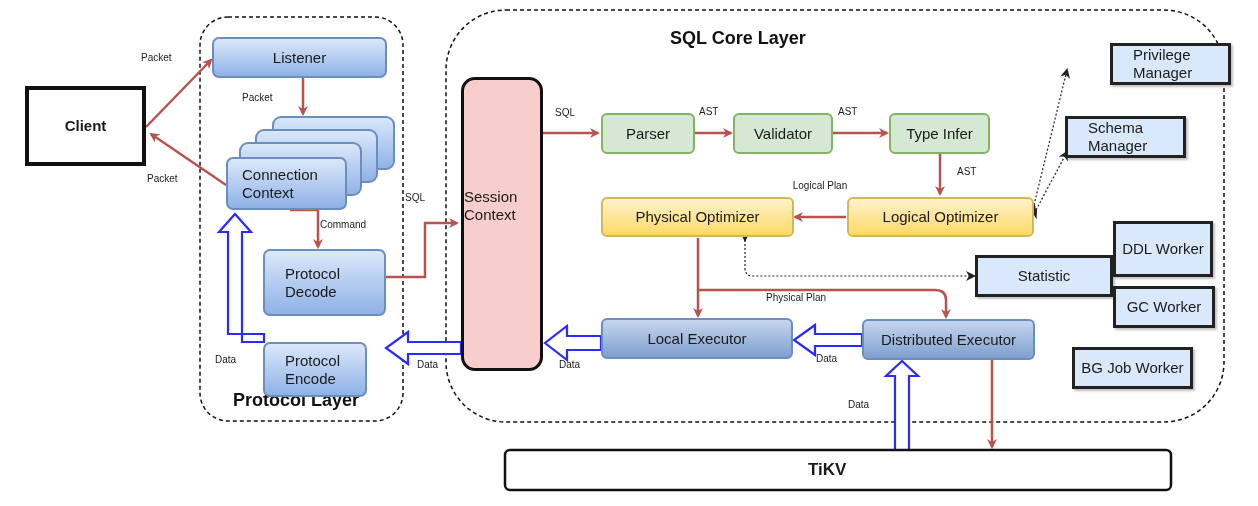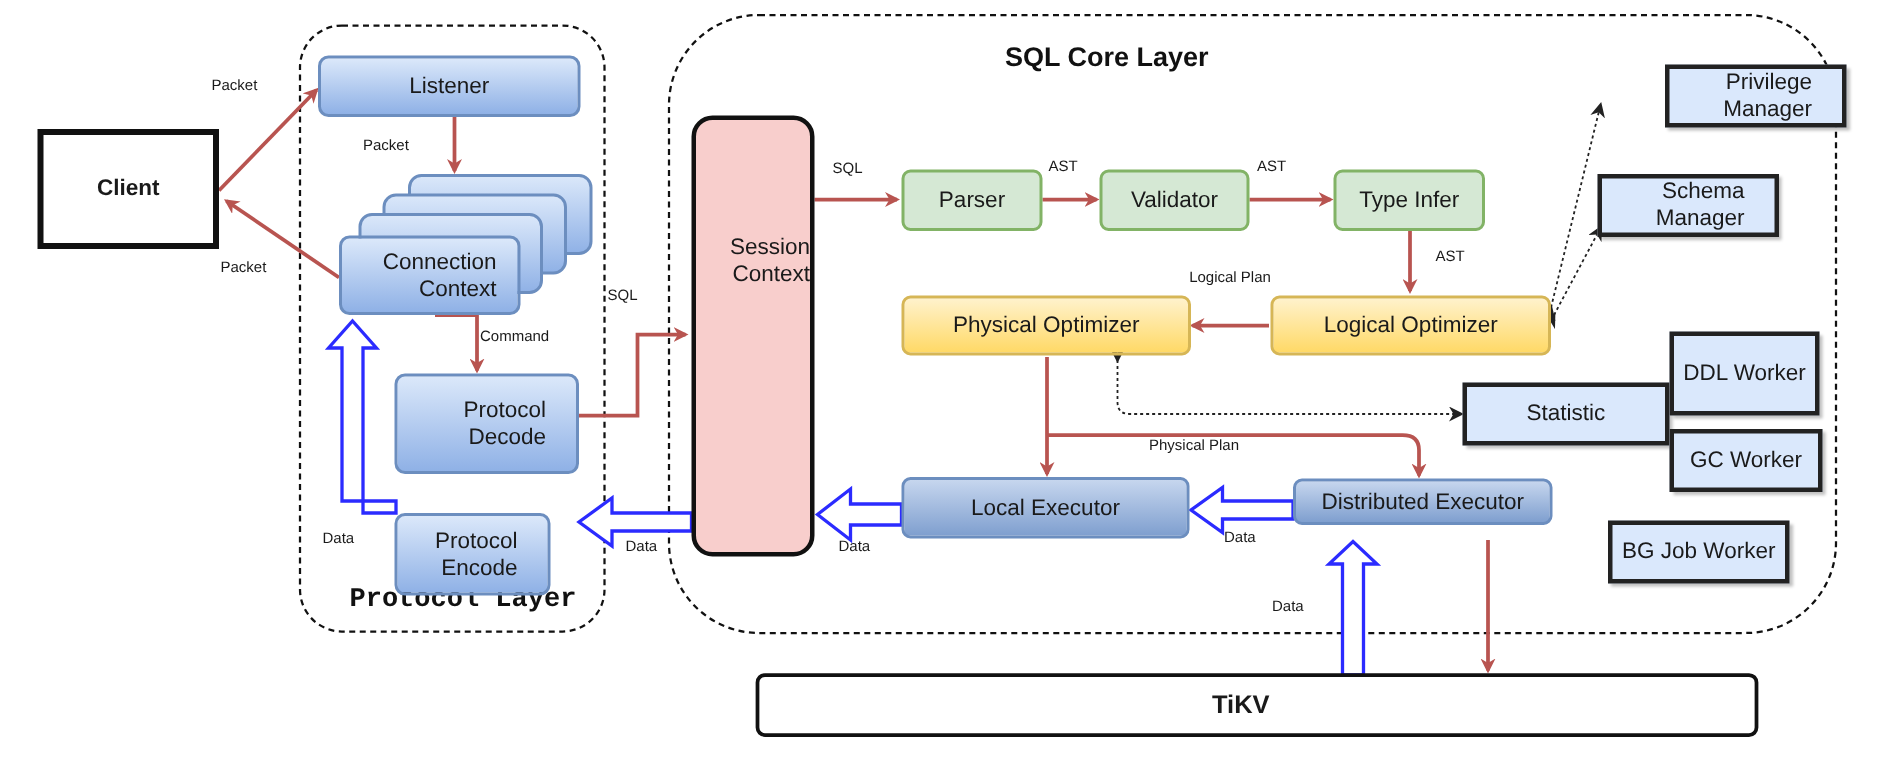--- a/index.html
+++ b/index.html
@@ -1,20 +1,20 @@
 <!DOCTYPE html>
 <html><head>
 <meta charset="utf-8">
 <style>
   html, body { margin: 0; padding: 0; background: #ffffff; }
   #canvas { position: relative; width: 1258px; height: 506px; overflow: hidden; background: #fff;
             font-family: "Liberation Sans", sans-serif; }
   svg { position: absolute; left: 0; top: 0; }
   .node { position: absolute; display: flex; align-items: center; justify-content: center;
-          text-align: right; box-sizing: border-box; font-size: 15px; color: #1a1a1a; line-height: 18px; }
+          text-align: left; box-sizing: border-box; font-size: 15px; color: #1a1a1a; line-height: 18px; }
   .blue { background: linear-gradient(#dbe8fa, #8fb1e6); border: 2px solid #6c8ebf; border-radius: 7px; }
   .green { background: #d5e8d4; border: 2px solid #82b366; border-radius: 6px; }
   .yellow { background: linear-gradient(#fff2cc, #ffd966); border: 2px solid #d6b656; border-radius: 6px; }
   .grayblue { background: linear-gradient(#c6d6ee, #7f9fcf); border: 2px solid #6c8ebf; border-radius: 6px; }
   .sq { background: #dae8fc; border: 3px solid #222; box-shadow: 2px 2px 2px rgba(0,0,0,0.25); }
   .label { position: absolute; font-size: 10px; color: #1a1a1a; white-space: nowrap; }
   .title { position: absolute; font-size: 18px; font-weight: bold; color: #111; white-space: nowrap; }
 </style>
 </head>
 <body>
@@ -69,40 +69,40 @@
       <linearGradient id="stackGrad" x1="0" y1="0" x2="0" y2="1">
         <stop offset="0" stop-color="#dbe8fa"></stop>
         <stop offset="1" stop-color="#8fb1e6"></stop>
       </linearGradient>
     </defs>
 
     <rect x="505" y="450" width="666" height="40" rx="5" fill="#fff" stroke="#111" stroke-width="2.5"></rect>
   </svg>
 
   <div class="title" style="left:670px; top:28px;">SQL Core Layer</div>
-  <div class="title" style="left:233px; top:390px;font-family:Liberation Mono, monospace;">Protocol Layer</div>
+  <div class="title" style="left:233px; top:390px;">Protocol Layer</div>
 
   <div class="node" style="left:25px; top:86px; width:121px; height:80px; border:4px solid #111; background:#fff; font-weight:bold;">
     <span>Client</span>
   </div>
 
   <div class="node blue" style="left:212px; top:37px; width:175px; height:41px;">
     <span>Listener</span>
   </div>
   <div class="node blue" style="left:226px; top:157px; width:121px; height:53px; padding:0 14px;">
     <span>Connection Context</span>
   </div>
   <div class="node blue" style="left:263px; top:249px; width:123px; height:67px; padding:0 20px;">
     <span>Protocol Decode</span>
   </div>
   <div class="node blue" style="left:263px; top:320px; width:104px; height:55px; padding:0 20px;margin-top:22px;">
     <span>Protocol Encode</span>
   </div>
 
-  <div class="node" style="left:461px; top:77px; width:82px; height:294px; background:#f8cecc; border:3px solid #111; border-radius:14px; align-items:flex-start; padding-top:76px;">
+  <div class="node" style="left:461px; top:77px; width:82px; height:294px; background:#f8cecc; border:3px solid #111; border-radius:14px; align-items:flex-start; padding-top:108px;">
     <span>Session Context</span>
   </div>
 
   <div class="node green" style="left:601px; top:113px; width:94px; height:41px;">
     <span>Parser</span>
   </div>
   <div class="node green" style="left:733px; top:113px; width:100px; height:41px;">
     <span>Validator</span>
   </div>
   <div class="node green" style="left:889px; top:113px; width:101px; height:41px;">
@@ -110,21 +110,21 @@
   </div>
   <div class="node yellow" style="left:847px; top:197px; width:187px; height:40px;">
     <span>Logical Optimizer</span>
   </div>
   <div class="node yellow" style="left:601px; top:197px; width:193px; height:40px;">
     <span>Physical Optimizer</span>
   </div>
   <div class="node grayblue" style="left:601px; top:318px; width:192px; height:41px;">
     <span>Local Executor</span>
   </div>
-  <div class="node grayblue" style="left:862px; top:319px; width:173px; height:31px;">
+  <div class="node grayblue" style="left:862px; top:319px; width:173px; height:41px;">
     <span>Distributed Executor</span>
   </div>
 
   <div class="node sq" style="left:1110px; top:43px; width:121px; height:42px; padding:0 20px;">
     <span>Privilege Manager</span>
   </div>
   <div class="node sq" style="left:1065px; top:116px; width:121px; height:42px; padding:0 20px;">
     <span>Schema Manager</span>
   </div>
   <div class="node sq" style="left:975px; top:255px; width:138px; height:42px;">

